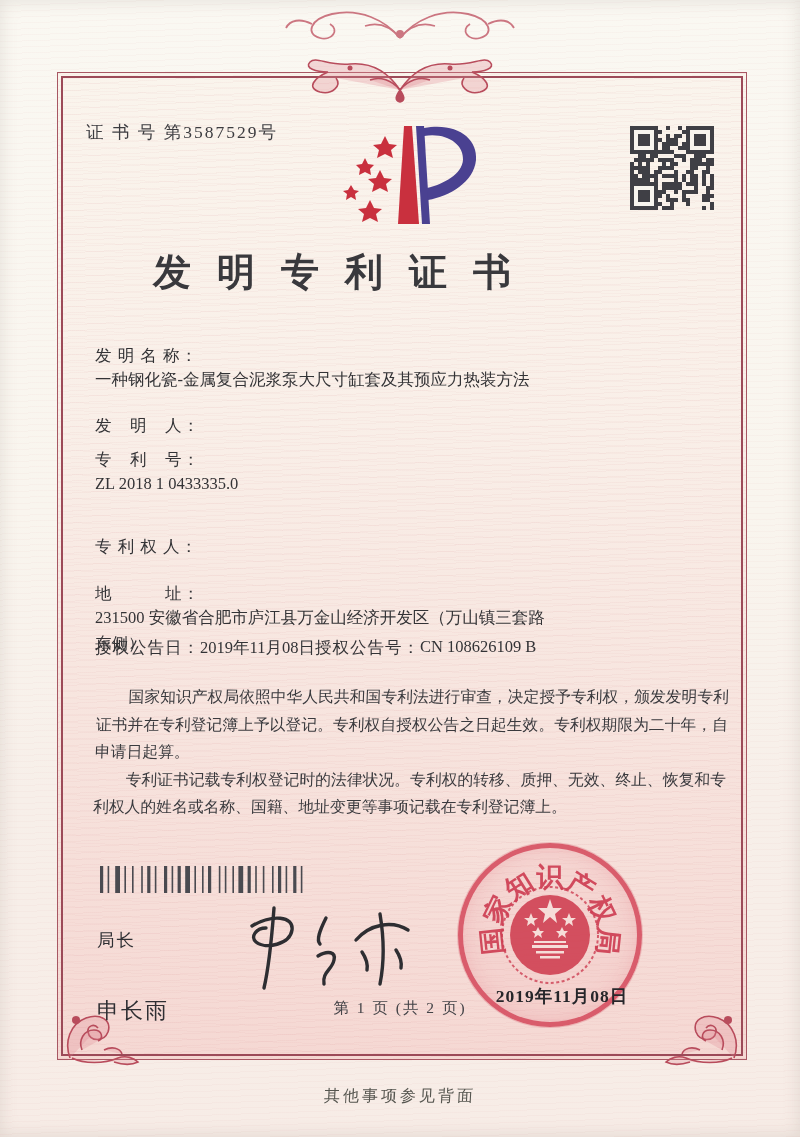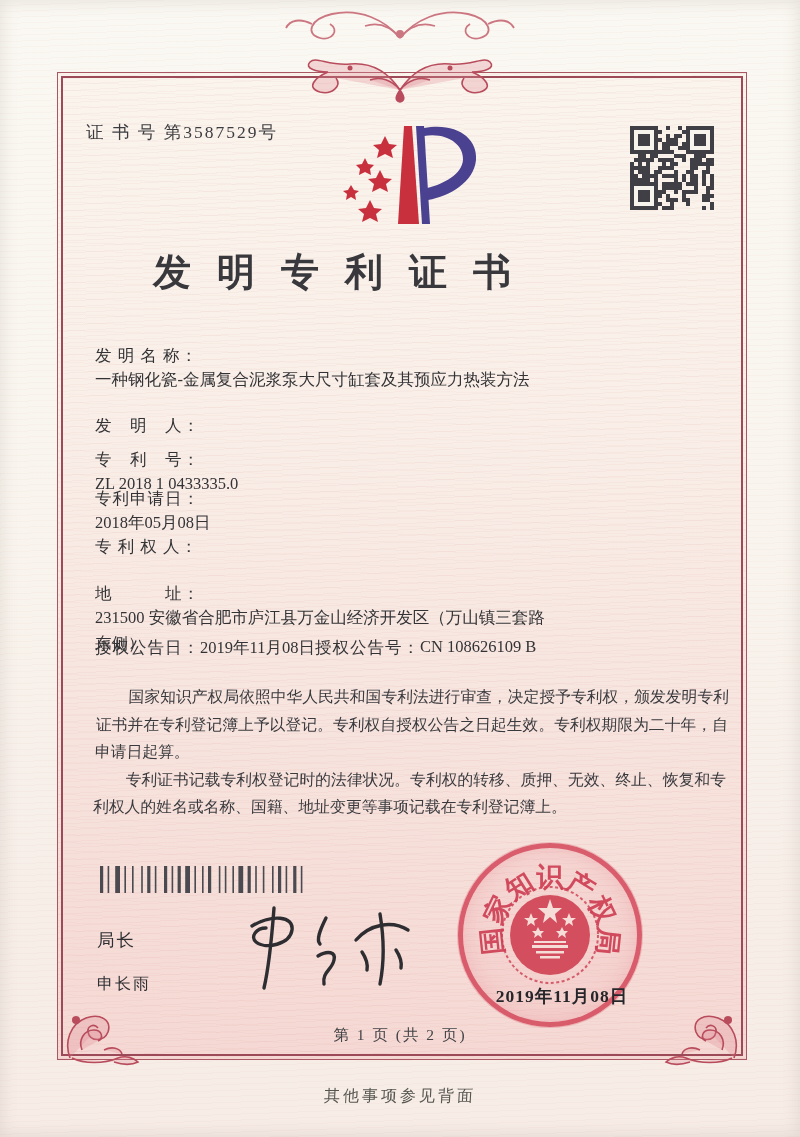--- a/index.html
+++ b/index.html
@@ -47,41 +47,41 @@
   
   .body-text{
     position:absolute;left:95px;top:683px;width:632px;
     font-size:15.8px;line-height:27.5px;color:#3a3a3e;text-align:justify;
     transform:skewX(-2deg);
   }
   .body-text p{margin:0;text-indent:2em;}
   
   .barcode{position:absolute;left:100px;top:866px;}
   .director-title{position:absolute;left:97px;top:928px;font-size:17.5px;color:#2f2f33;letter-spacing:2px;text-align:right;}
-  .director-name{position:absolute;left:97px;top:974px;font-size:16px;color:#2f2f33;letter-spacing:2px;}
+  .director-name{position:absolute;left:97px;top:996px;font-size:22px;color:#2f2f33;letter-spacing:2px;}
   .signature{position:absolute;left:222px;top:896px;}
   .seal{position:absolute;left:458px;top:843px;width:184px;height:184px;}
   .seal-ring{
     position:absolute;inset:0;border-radius:50%;
     border:5px solid rgba(211,72,90,0.85);
     box-shadow:0 0 0 1px rgba(211,72,90,0.25), inset 0 0 22px rgba(220,90,105,0.18);
     background:radial-gradient(circle, rgba(235,140,150,0.10) 0 60%, rgba(235,120,135,0.16) 100%);
   }
   .seal-char{
     position:absolute;left:50%;top:50%;
     font-size:27px;font-weight:700;color:rgba(205,62,82,0.92);
     transform-origin:0 0;
   }
   .seal-emblem{position:absolute;left:50%;top:50%;transform:translate(-50%,-50%);}
   .seal-date{
     position:absolute;left:472px;top:984px;width:180px;text-align:center;
     font-size:17.5px;font-weight:600;color:#26262a;letter-spacing:1px;
   }
   .page-footer{
-    position:absolute;left:0;top:1025px;width:800px;text-align:center;
+    position:absolute;left:0;top:998px;width:800px;text-align:center;
     font-size:15.5px;color:#434347;letter-spacing:2px;
   }
   .back-note{
     position:absolute;left:0;top:1086px;width:800px;text-align:center;
     font-size:16px;color:#55554f;letter-spacing:3px;transform:skewX(-3deg);
   }
   
   .orn-top-page{position:absolute;left:250px;top:0px;}
   .orn-top-frame{position:absolute;left:276px;top:44px;}
   .orn-corner{position:absolute;}
@@ -329,24 +329,20 @@
     <span class="field-label">发 明 名 称：</span>
     <span class="field-value">一种钢化瓷-金属复合泥浆泵大尺寸缸套及其预应力热装方法</span>
   </div>
   <div class="field-row" style="top:415px">
     <span class="field-label">发　明　人：</span>
   </div>
   <div class="field-row" style="top:449px">
     <span class="field-label">专　利　号：</span>
     <span class="field-value">ZL 2018 1 0433335.0</span>
   </div>
-  <div class="field-row" style="top:488px">
-    <span class="field-label">专利申请日：</span>
-    <span class="field-value">2018年05月08日</span>
-  </div>
   <div class="field-row" style="top:536px">
     <span class="field-label">专 利 权 人：</span>
   </div>
   <div class="field-row" style="top:583px">
     <span class="field-label">地　　　址：</span>
     <span class="field-value" style="max-width:450px">231500 安徽省合肥市庐江县万金山经济开发区（万山镇三套路东侧）</span>
   </div>
   <div class="row-grant">
     <span class="pair">
       <span class="field-label" style="width:auto">授权公告日：</span>

